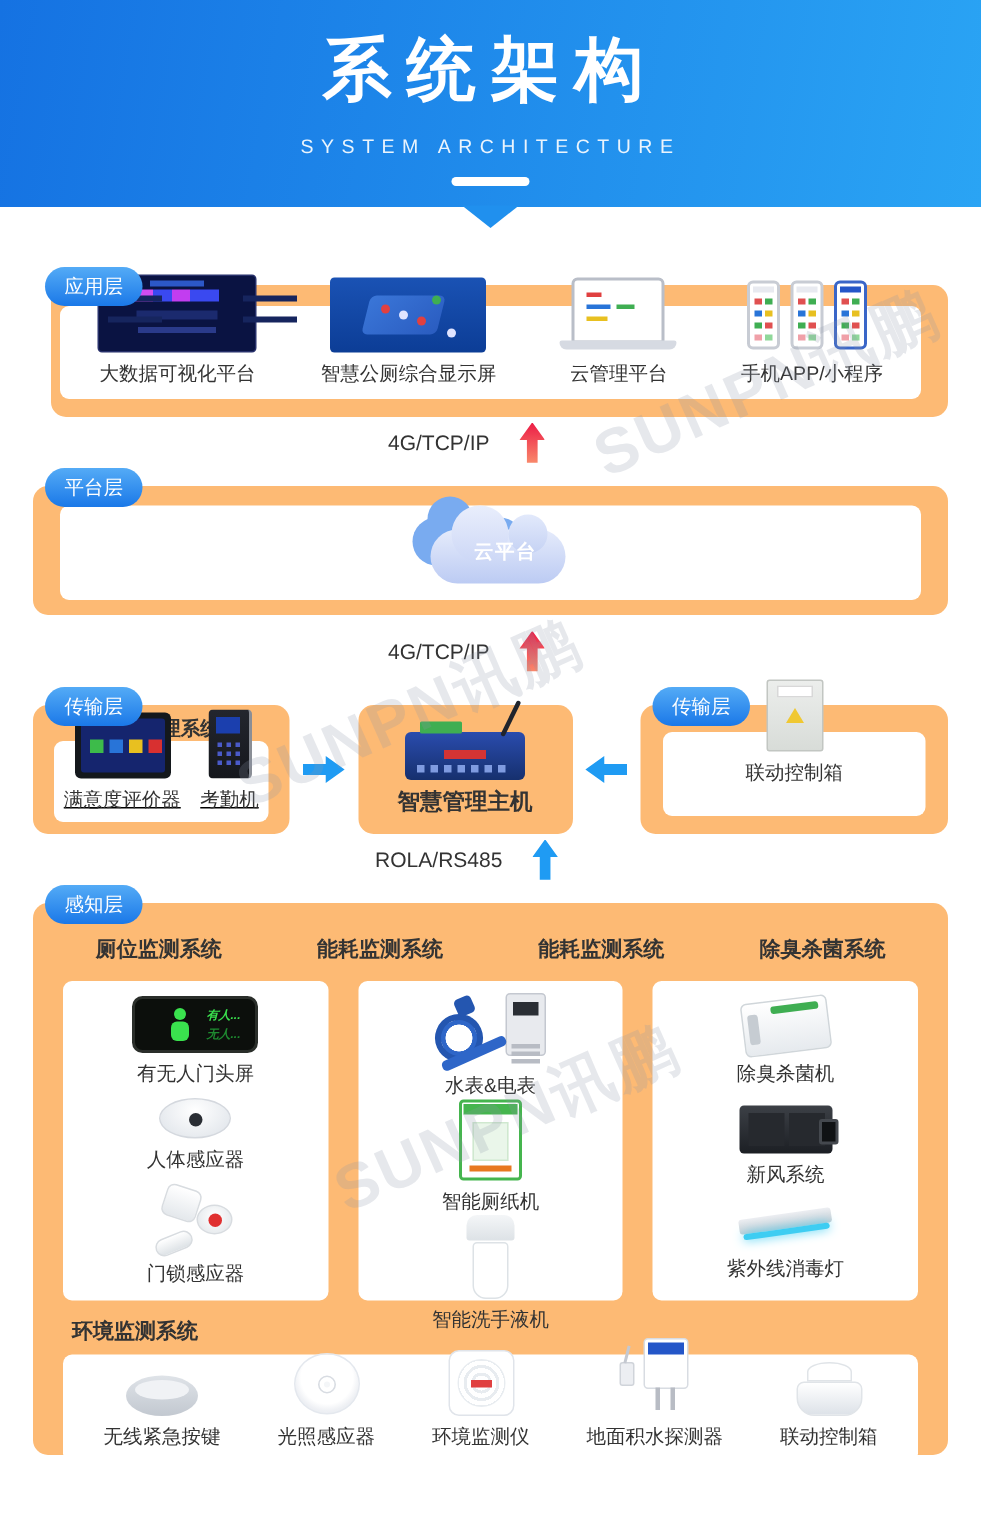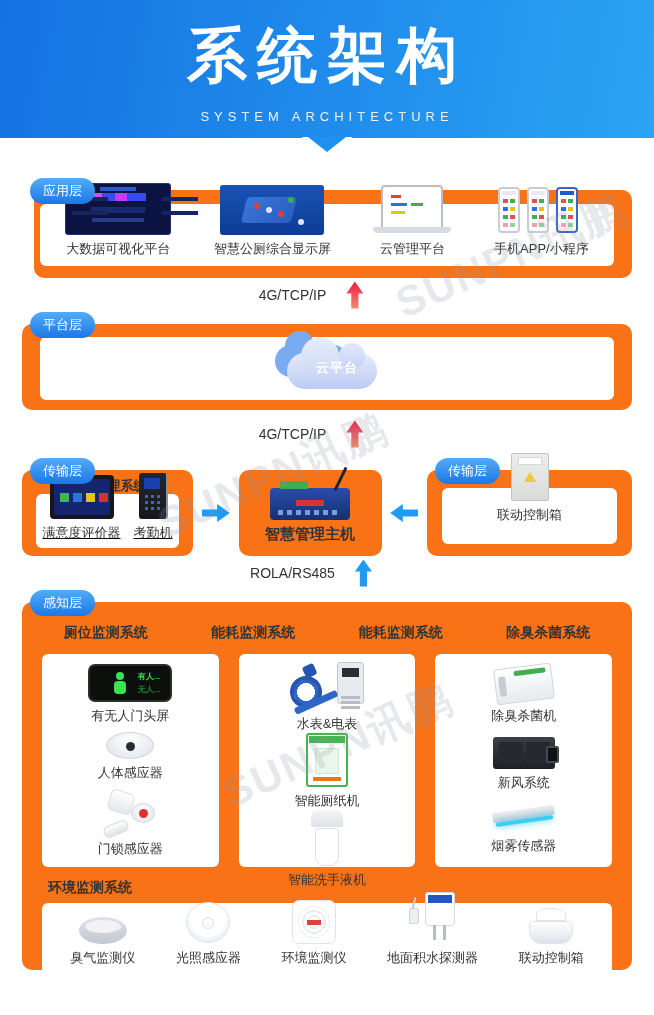--- a/index.html
+++ b/index.html
@@ -7,28 +7,28 @@
     width:654px;height:1015px;position:relative;overflow:hidden;
     background:#ffffff;font-family:"Liberation Sans","DejaVu Sans",sans-serif;
     -webkit-font-smoothing:antialiased;
   }
   
   .header{height:138px;background:linear-gradient(100deg,#1572e2 0%,#2aa4f4 100%);
     position:relative;text-align:center;color:#fff;}
   .header .notch{position:absolute;left:50%;bottom:-14px;transform:translateX(-50%);
     width:0;height:0;border-left:19px solid transparent;border-right:19px solid transparent;
     border-top:15px solid #2090ee;}
-  .h-title{padding-top:16px;font-size:60px;font-weight:bold;letter-spacing:10px;}
+  .h-title{padding-top:16px;font-size:46px;font-weight:bold;letter-spacing:10px;}
   .h-sub{margin-top:12px;font-size:13px;letter-spacing:5px;color:#eaf4fd;}
   .h-bar{width:52px;height:6px;background:#fff;border-radius:3px;margin:13px auto 0;}
   
   .layer{position:relative;margin:0 22px;}
   .tag{position:absolute;top:-12px;left:8px;z-index:3;padding:4px 13px;font-size:13px;color:#fff;
     background:linear-gradient(180deg,#54abf6,#1a78e8);border-radius:13px;}
-  .lcard{background:#f97316;border-radius:10px;}
+  .lcard{background:#fdba74;border-radius:10px;}
   .white{background:#fff;border-radius:6px;}
   .lbl{font-size:13px;color:#333;text-align:center;margin-top:5px;white-space:nowrap;}
   .coltitle{font-size:14px;font-weight:600;color:#333;text-align:center;}
   .cell{display:flex;flex-direction:column;align-items:center;justify-content:flex-end;}
   .icwrap{display:flex;align-items:flex-end;justify-content:center;}
   
   .connector{display:flex;align-items:center;justify-content:center;gap:20px;transform:translateX(-16px);}
   .c1{height:34px;} .c2{height:48px;} .c3{height:34px;}
   .ctext{font-size:14px;color:#333;}
   .arr-up{width:17px;height:27px;clip-path:polygon(50% 0,100% 44%,71% 44%,71% 100%,29% 100%,29% 44%,0 44%);}
@@ -132,21 +132,21 @@
     box-shadow:9px 0 0 #7f9be0,18px 0 0 #7f9be0,27px 0 0 #7f9be0,36px 0 0 #7f9be0,45px 0 0 #7f9be0,54px 0 0 #7f9be0;}
   
   .ic-ctrlbox{width:36px;height:46px;background:linear-gradient(180deg,#eceeec,#d8dcd8);border:1px solid #c2c6c2;border-radius:2px;}
   .ic-ctrlbox::before{content:'';position:absolute;top:3px;left:6px;width:22px;height:6px;background:#fff;border:1px solid #d8d8d8;}
   .ic-ctrlbox::after{content:'';position:absolute;top:18px;left:12px;width:0;height:0;
     border-left:6px solid transparent;border-right:6px solid transparent;border-bottom:10px solid #f0c832;}
   
   .ic-doorscreen{width:84px;height:38px;background:#0c0f0c;border-radius:7px;border:2px solid #2a2e2a;box-sizing:border-box;}
   .ic-doorscreen i.person{left:26px;top:6px;width:8px;height:8px;border-radius:50%;background:#3ae24e;}
   .ic-doorscreen i.person::after{content:'';position:absolute;top:9px;left:-2px;width:12px;height:13px;border-radius:4px;background:#3ae24e;}
-  .ic-doorscreen .scrtext{position:absolute;right:10px;font-size:8px;line-height:9px;color:#3ae24e;font-weight:bold;}
+  .ic-doorscreen .scrtext{position:absolute;right:10px;font-size:8px;line-height:9px;color:#3ae24e;font-weight:bold;font-style:italic;}
   .ic-doorscreen .st1{top:6px;}
   .ic-doorscreen .st2{top:19px;color:#1e8a30;}
   
   .ic-meters{width:74px;height:50px;}
   .ic-meters i.wm{left:0;bottom:2px;width:32px;height:32px;border-radius:50%;border:4px solid #2456b0;
     background:radial-gradient(#ffffff 0 52%,#2e66c8 54%);box-sizing:border-box;}
   .ic-meters i.wm::before{content:'';position:absolute;left:-6px;top:22px;width:46px;height:7px;background:#2e66c8;border-radius:3px;z-index:-1;}
   .ic-meters i.wm::after{content:'';position:absolute;left:18px;top:-12px;width:12px;height:12px;border-radius:3px;background:#2456b0;}
   .ic-meters i.em{right:0;top:2px;width:27px;height:42px;background:#e8eaee;border:1px solid #c4c8d0;border-radius:3px;box-sizing:border-box;}
   .ic-meters i.em::before{content:'';position:absolute;left:4px;top:5px;width:17px;height:9px;background:#2a2e34;}
@@ -438,32 +438,32 @@
         <div class="cell">
           <span class="icwrap">
               <span class="ic ic-freshair"></span>
             </span>
           <div class="lbl">新风系统</div>
         </div>
         <div class="cell">
           <span class="icwrap">
               <span class="ic ic-uvlamp"></span>
             </span>
-          <div class="lbl">烟雾传感器</div>
+          <div class="lbl">紫外线消毒灯</div>
         </div>
       </div>
     </div>
 
     <div class="env-title">环境监测系统</div>
     <div class="white env-card">
       <div class="cell">
         <span class="icwrap">
             <span class="ic ic-odor"></span>
           </span>
-        <div class="lbl">臭气监测仪</div>
+        <div class="lbl">无线紧急按键</div>
       </div>
       <div class="cell">
         <span class="icwrap">
             <span class="ic ic-light"></span>
           </span>
         <div class="lbl">光照感应器</div>
       </div>
       <div class="cell">
         <span class="icwrap">
             <span class="ic ic-envmon"></span>

